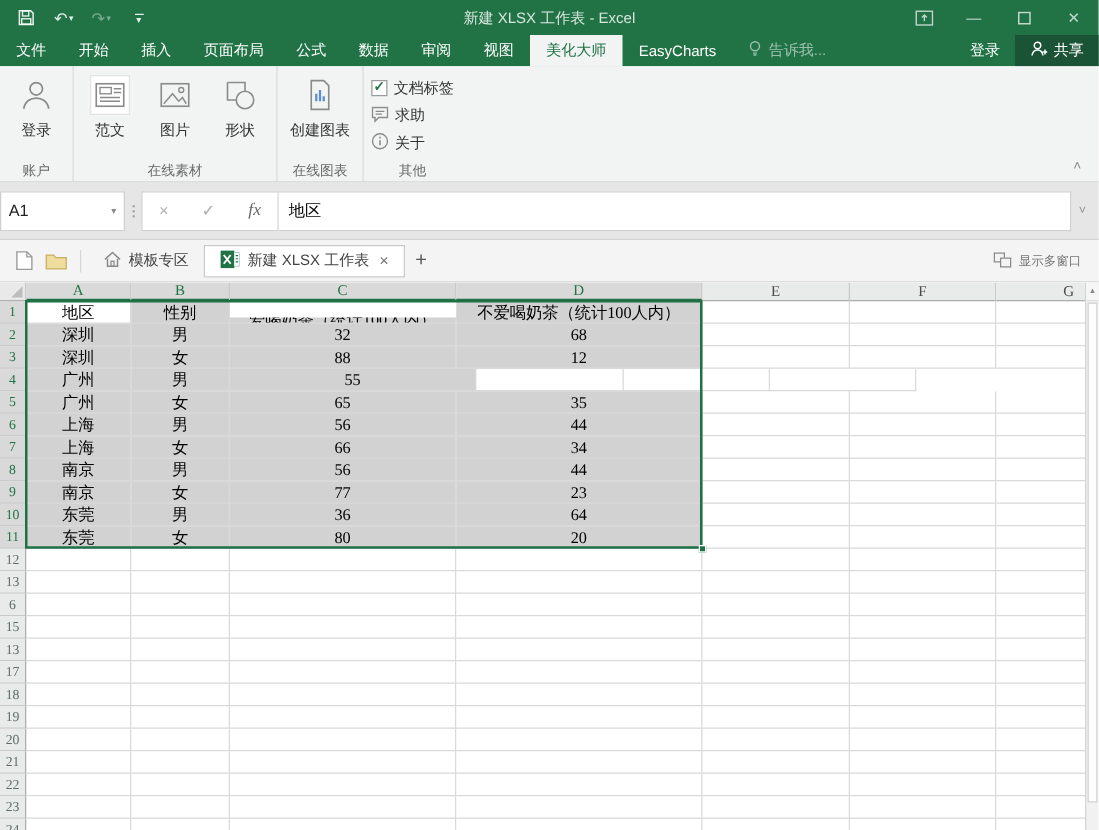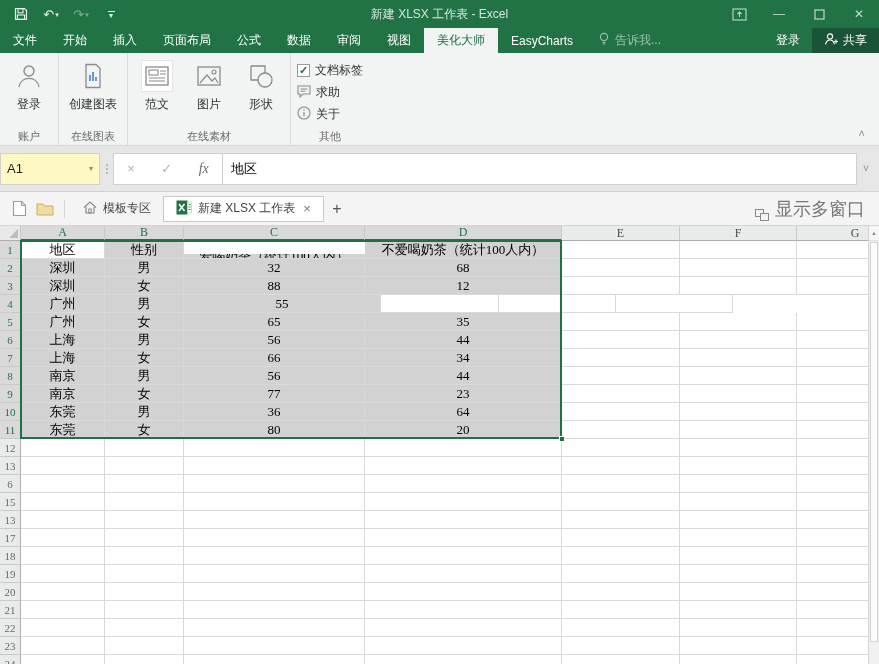--- a/index.html
+++ b/index.html
@@ -39,38 +39,38 @@
   .bigbtn .ic { width:32px; height:32px; display:flex; align-items:center; justify-content:center; }
   .bigbtn .ic.hl { background:#fff; border:1px solid #e3e3e3; }
   .bigbtn .bl { margin-top:4px; font-size:12px; color:#333; white-space:nowrap; }
   .smallstack { display:flex; flex-direction:column; gap:5px; padding-top:5px; }
   .smallitem { display:flex; align-items:center; gap:5px; font-size:12px; color:#333; white-space:nowrap; }
   .chkbox { width:13px; height:13px; border:1px solid #9a9a9a; background:#fff; display:flex; align-items:center; justify-content:center; font-size:11px; color:#217346; font-weight:bold; line-height:1; }
   .collapse-chevron { position:absolute; right:14px; bottom:6px; color:#8a8a8a; font-size:11px; }
 
   
   .formula-row { height:46px; background:#e6e6e6; border-bottom:1px solid #d2d2d2; display:flex; align-items:center; padding:0 4px 0 0; }
-  .namebox { width:100px; height:32px; background:#fef9c3; border:1px solid #d0d0d0; margin-left:0; display:flex; align-items:center; padding:0 6px; font-size:13px; color:#222; }
+  .namebox { width:100px; height:32px; background:#ffffff; border:1px solid #d0d0d0; margin-left:0; display:flex; align-items:center; padding:0 6px; font-size:13px; color:#222; }
   .namebox .nb-dd { margin-left:auto; color:#888; font-size:8px; }
   .fdots { width:13px; display:flex; flex-direction:column; align-items:center; gap:2px; }
   .fdots i { width:2px; height:2px; background:#a8a8a8; border-radius:50%; }
   .fxbox { width:110px; height:32px; background:#fff; border:1px solid #d0d0d0; display:flex; align-items:center; justify-content:space-around; color:#b0b0b0; font-size:13px; }
   .fxbox .fx { font-family:"Liberation Serif", serif; font-style:italic; color:#6a6a6a; font-size:14px; }
   .fbar { flex:1; height:32px; background:#fff; border:1px solid #d0d0d0; border-left:none; display:flex; align-items:center; padding:0 8px; font-size:13px; font-family:"Liberation Serif", serif; color:#000; }
   .fbar-dd { width:18px; text-align:center; color:#8a8a8a; font-size:10px; }
 
   
   .tabstrip { height:34px; background:#f4f4f4; border-bottom:1px solid #d4d4d4; display:flex; align-items:center; padding:0 6px; }
   .ts-iconbtn { width:26px; height:24px; display:flex; align-items:center; justify-content:center; }
   .ts-sep { width:1px; height:18px; background:#d6d6d6; margin:0 6px; }
   .ts-tab { display:flex; align-items:center; gap:6px; height:26px; padding:0 12px; color:#444; font-size:12px; white-space:nowrap; }
   .ts-tab.active { background:#fff; border:1px solid #c9c9c9; }
   .ts-close { color:#777; font-size:13px; margin-left:2px; }
   .ts-plus { width:26px; height:24px; display:flex; align-items:center; justify-content:center; font-size:16px; color:#555; }
-  .ts-right { margin-left:auto; display:flex; align-items:flex-end; gap:6px; color:#777; font-size:18px; padding-right:8px; }
+  .ts-right { margin-left:auto; display:flex; align-items:flex-start; gap:6px; color:#777; font-size:10px; padding-right:8px; }
   .mwin { position:relative; width:14px; height:12px; }
   .mwin i { position:absolute; border:1px solid #8a8a8a; background:#f4f4f4; }
   .mwin i:first-child { width:9px; height:8px; left:0; top:0; }
   .mwin i:last-child { width:9px; height:8px; right:0; bottom:0; }
 
   
   .sheet { position:relative; height:438px; width:879px; background:#fff; overflow:hidden; font-family:"Liberation Serif", serif; }
   .gridwrap { position:absolute; left:0; top:0; width:868px; height:438px; overflow:hidden; }
   .colhdr-row { display:flex; height:15px; }
   .corner { width:21px; height:15px; background:#e9e9e9; border-right:1px solid #c6c6c6; border-bottom:1px solid #aeaeae; position:relative; flex:none; }
@@ -183,35 +183,20 @@
             </svg>
         </span>
         <span class="bl">登录</span>
       </div>
     </div>
     <div class="rg-label">账户</div>
   </div>
 
   <div class="rgroup">
     <div class="rg-body">
-      <div class="bigbtn wide">
-        <span class="ic">
-          <svg width="28" height="28" viewBox="0 0 28 28">
-              <path d="M7 2.5h10l4 4v19H7z" fill="none" stroke="#8b8b8b" stroke-width="1.3"></path>
-              <path d="M11 19v-6M14 19v-9M17 19v-4" stroke="#5a8fd0" stroke-width="1.8"></path>
-            </svg>
-        </span>
-        <span class="bl">创建图表</span>
-      </div>
-    </div>
-    <div class="rg-label">在线图表</div>
-  </div>
-
-  <div class="rgroup">
-    <div class="rg-body">
       <div class="bigbtn">
         <span class="ic hl">
           <svg width="28" height="28" viewBox="0 0 28 28">
               <rect x="3" y="5" width="22" height="18" fill="none" stroke="#8b8b8b" stroke-width="1.3"></rect>
               <rect x="6" y="8" width="9" height="5" fill="none" stroke="#8b8b8b" stroke-width="1.1"></rect>
               <path d="M17 9h6M17 12h6M6 16h16M6 19h16" stroke="#8b8b8b" stroke-width="1.1"></path>
             </svg>
         </span>
         <span class="bl">范文</span>
       </div>
@@ -230,20 +215,35 @@
           <svg width="28" height="28" viewBox="0 0 28 28">
               <path d="M4 4h14v8" fill="none" stroke="#8b8b8b" stroke-width="1.3"></path>
               <path d="M4 4v14h8" fill="none" stroke="#8b8b8b" stroke-width="1.3"></path>
               <circle cx="18" cy="18" r="7" fill="#f2f3f3" stroke="#8b8b8b" stroke-width="1.3"></circle>
             </svg>
         </span>
         <span class="bl">形状</span>
       </div>
     </div>
     <div class="rg-label">在线素材</div>
+  </div>
+
+  <div class="rgroup">
+    <div class="rg-body">
+      <div class="bigbtn wide">
+        <span class="ic">
+          <svg width="28" height="28" viewBox="0 0 28 28">
+              <path d="M7 2.5h10l4 4v19H7z" fill="none" stroke="#8b8b8b" stroke-width="1.3"></path>
+              <path d="M11 19v-6M14 19v-9M17 19v-4" stroke="#5a8fd0" stroke-width="1.8"></path>
+            </svg>
+        </span>
+        <span class="bl">创建图表</span>
+      </div>
+    </div>
+    <div class="rg-label">在线图表</div>
   </div>
 
   <div class="rgroup">
     <div class="rg-body">
       <div class="smallstack">
         <div class="smallitem">
           <span class="chkbox">✓</span>
           <span>文档标签</span>
         </div>
         <div class="smallitem">

